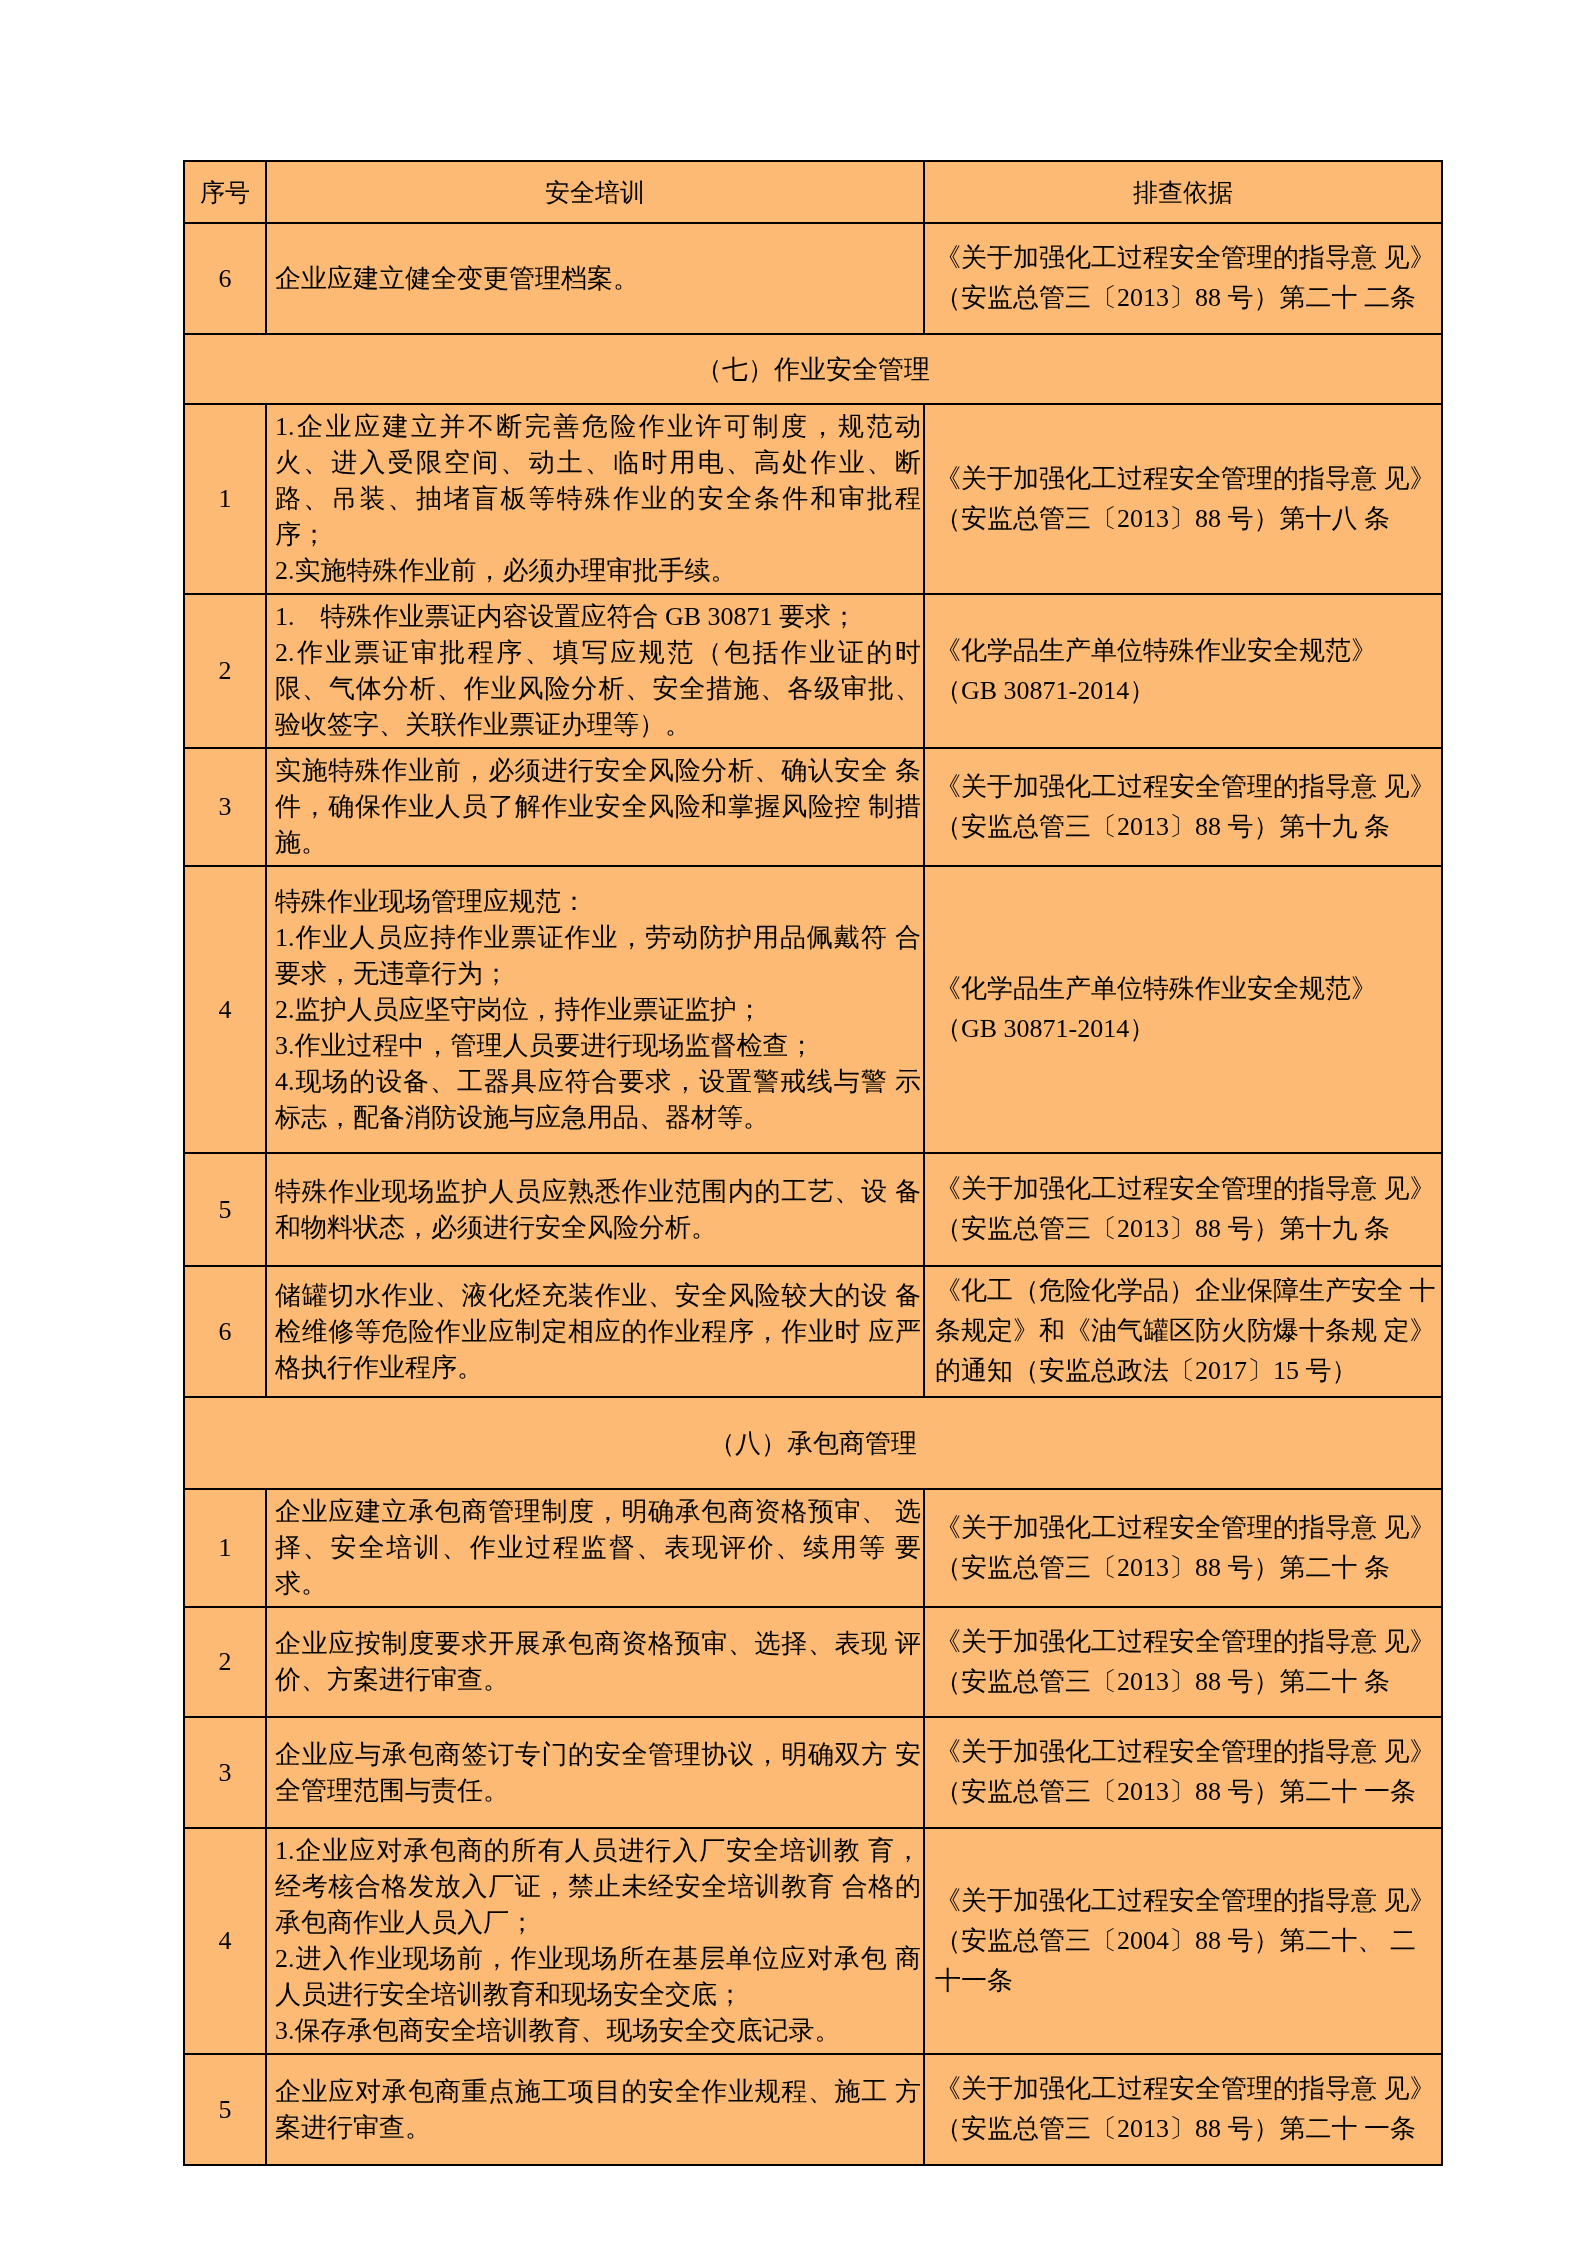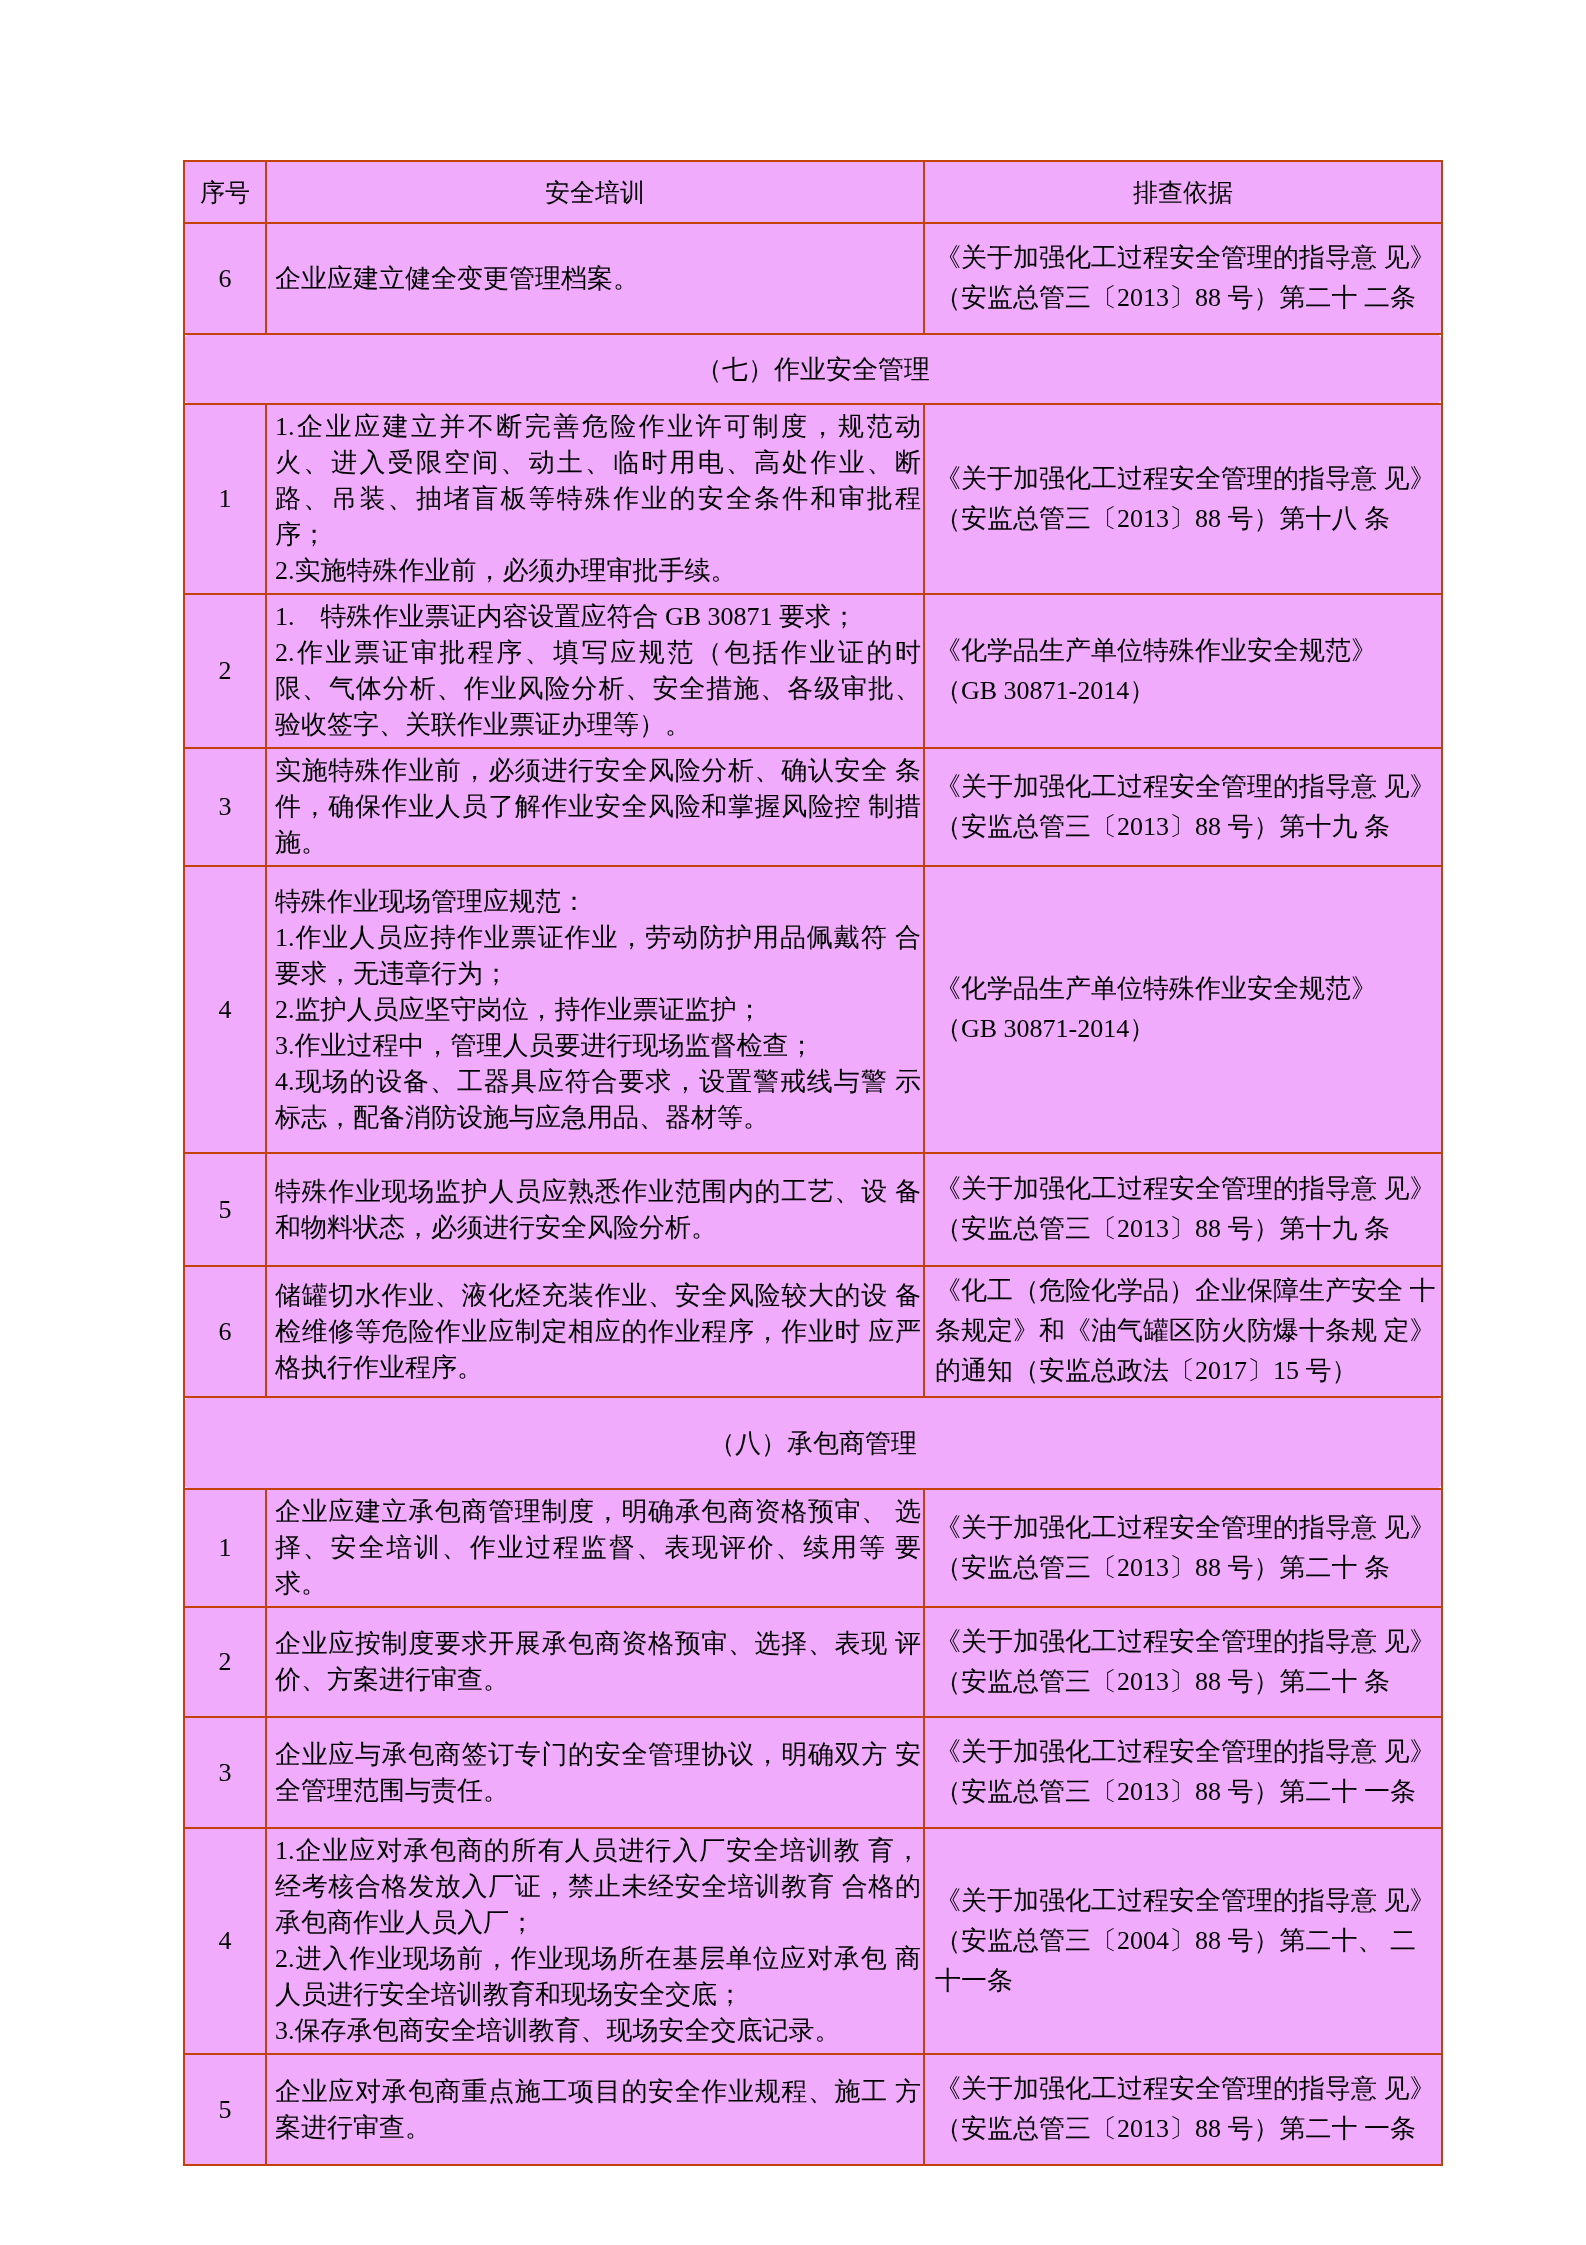--- a/index.html
+++ b/index.html
@@ -18,22 +18,22 @@
   table.doc-table {
     position: absolute;
     left: 183px;
     top: 160px;
     width: 1258px;
     border-collapse: collapse;
     table-layout: fixed;
   }
   table.doc-table th,
   table.doc-table td {
-    border: 2px solid #c2410c;
-    background: #f0abfc;
+    border: 2px solid #000000;
+    background: #fdba74;
     overflow: hidden;
   }
   thead tr { height: 62px; }
   th.col-h {
     font-weight: normal;
     font-size: 25px;
     text-align: center;
     vertical-align: middle;
     padding: 0;
   }
@@ -57,21 +57,20 @@
     text-align: left;
     vertical-align: middle;
     padding: 4px 2px 5px 10px;
     white-space: pre-line;
   }
   td.section {
     font-size: 26px;
     text-align: center;
     vertical-align: middle;
     padding: 0;
-    border-radius: 7px;
   }
 </style>
 </head>
 <body>
 
 <div class="page">
   <table class="doc-table">
     <colgroup>
       <col style="width:82px">
       <col style="width:658px">

